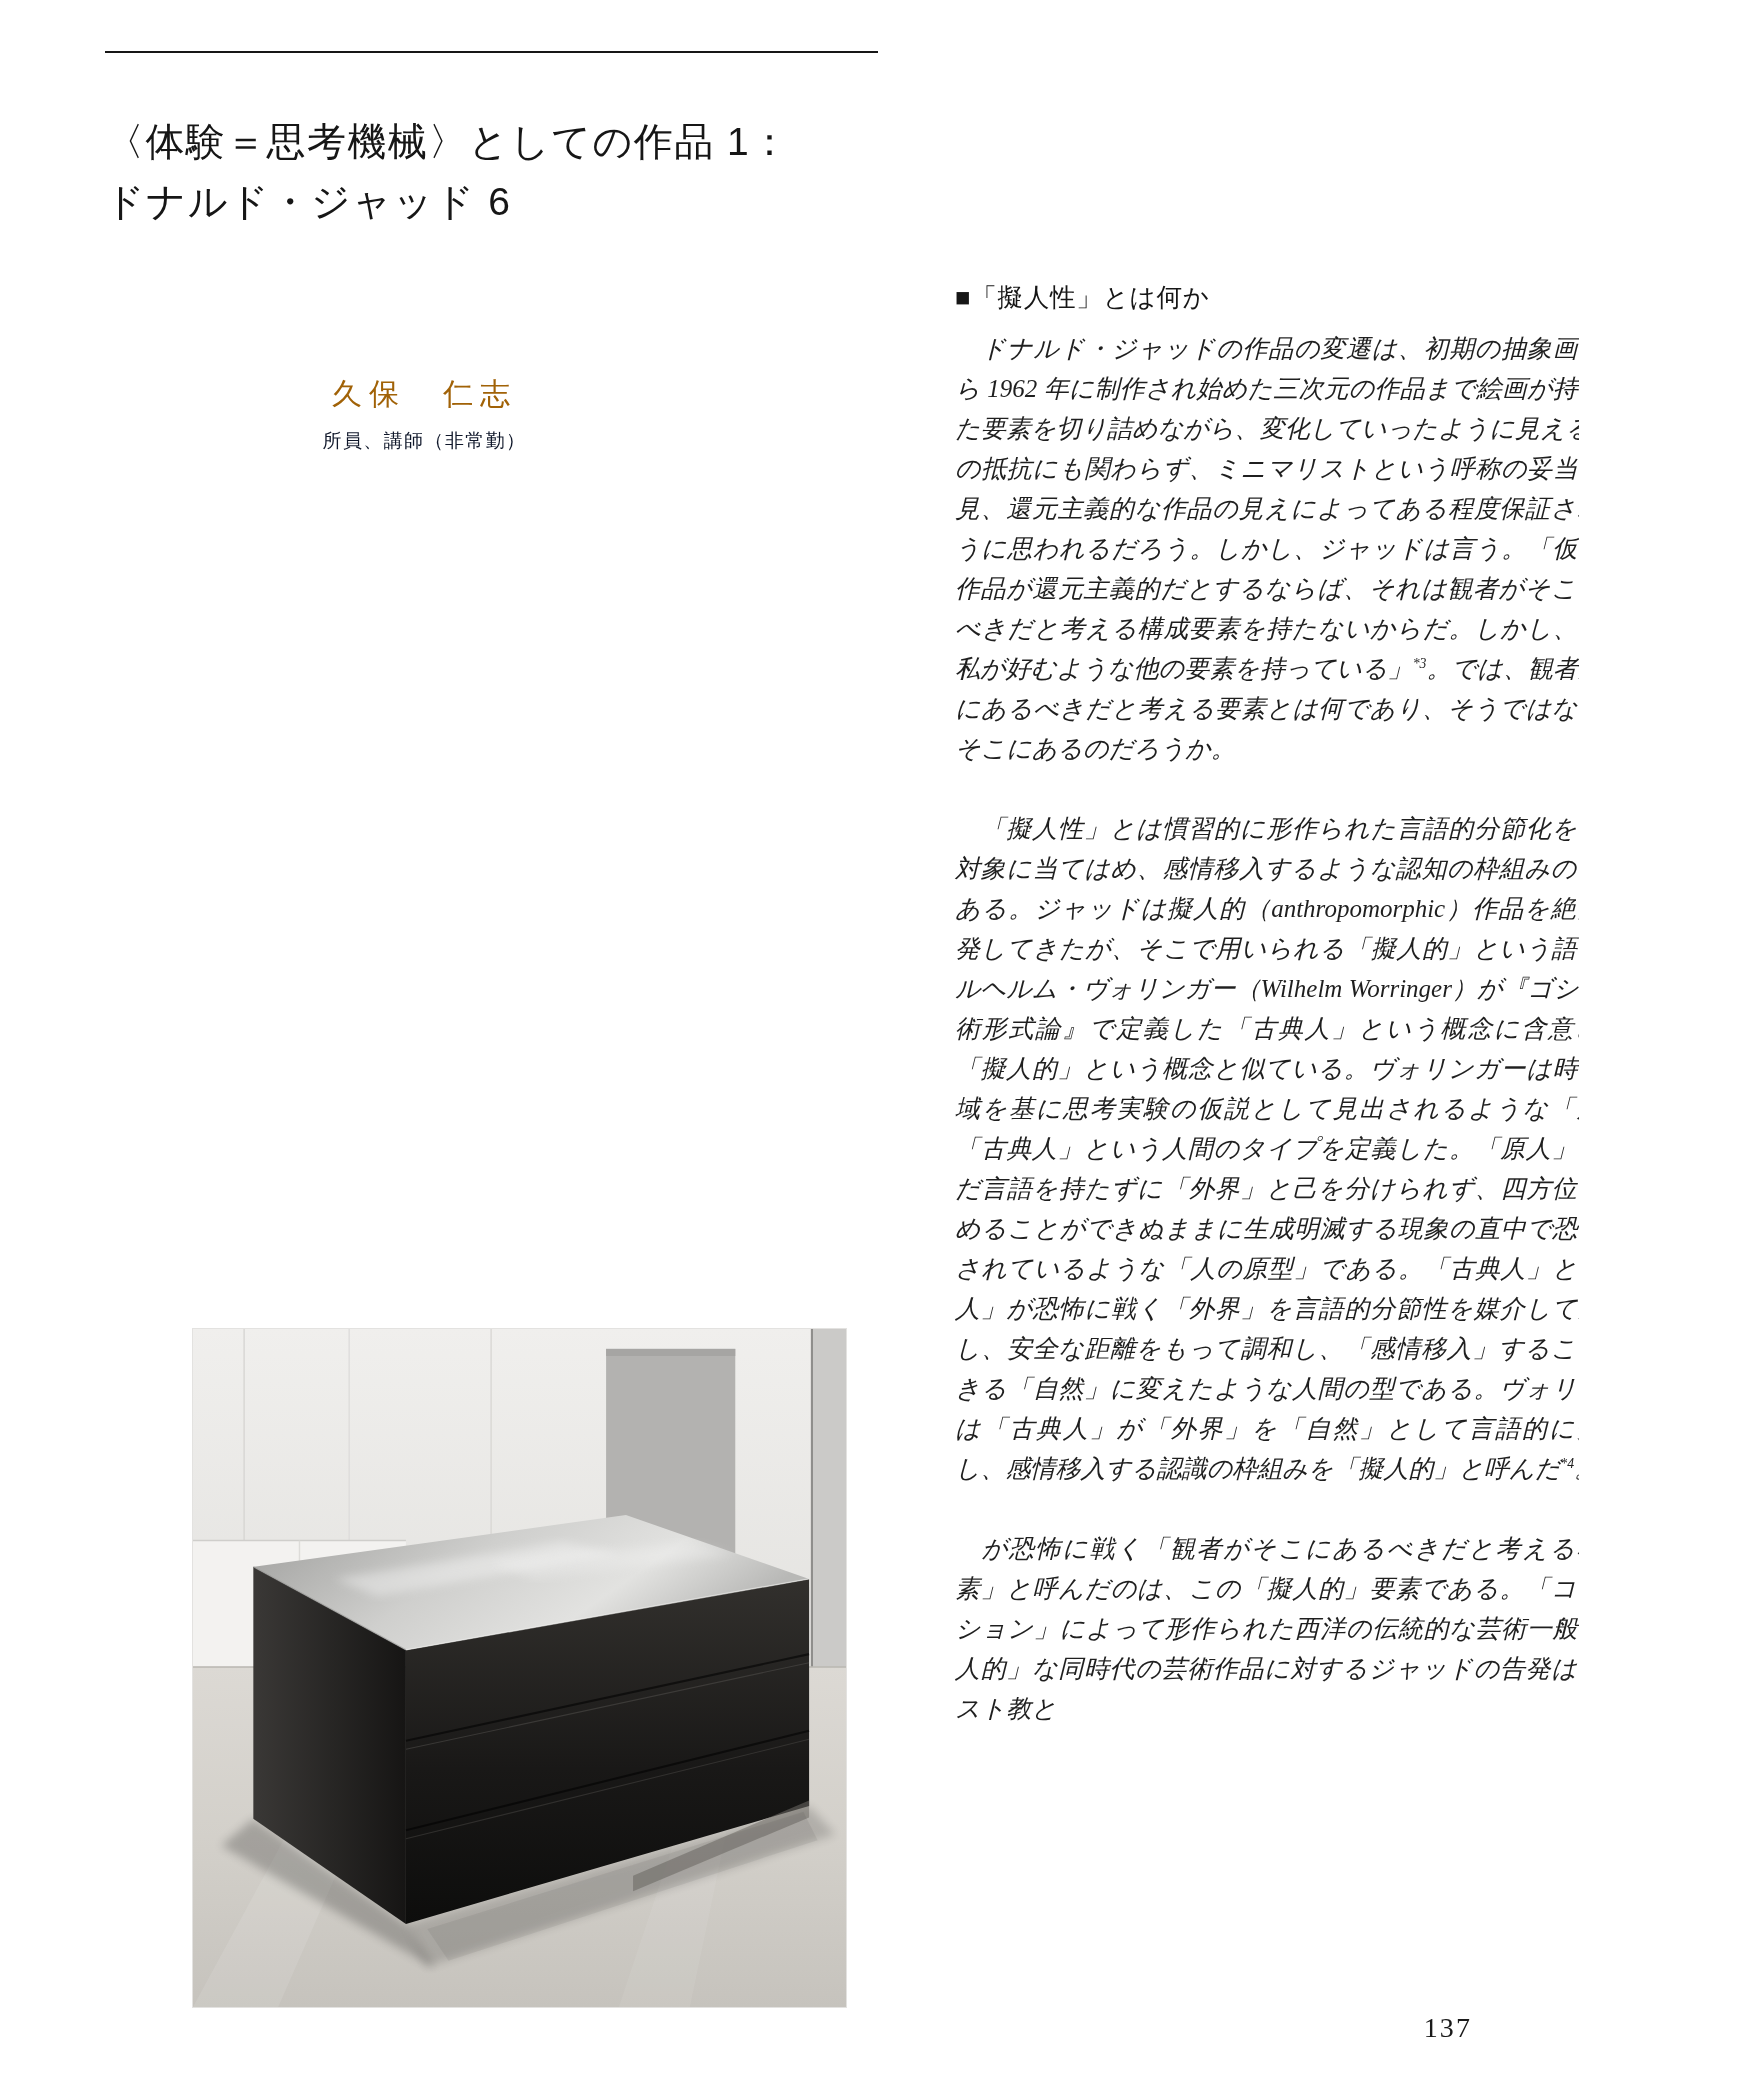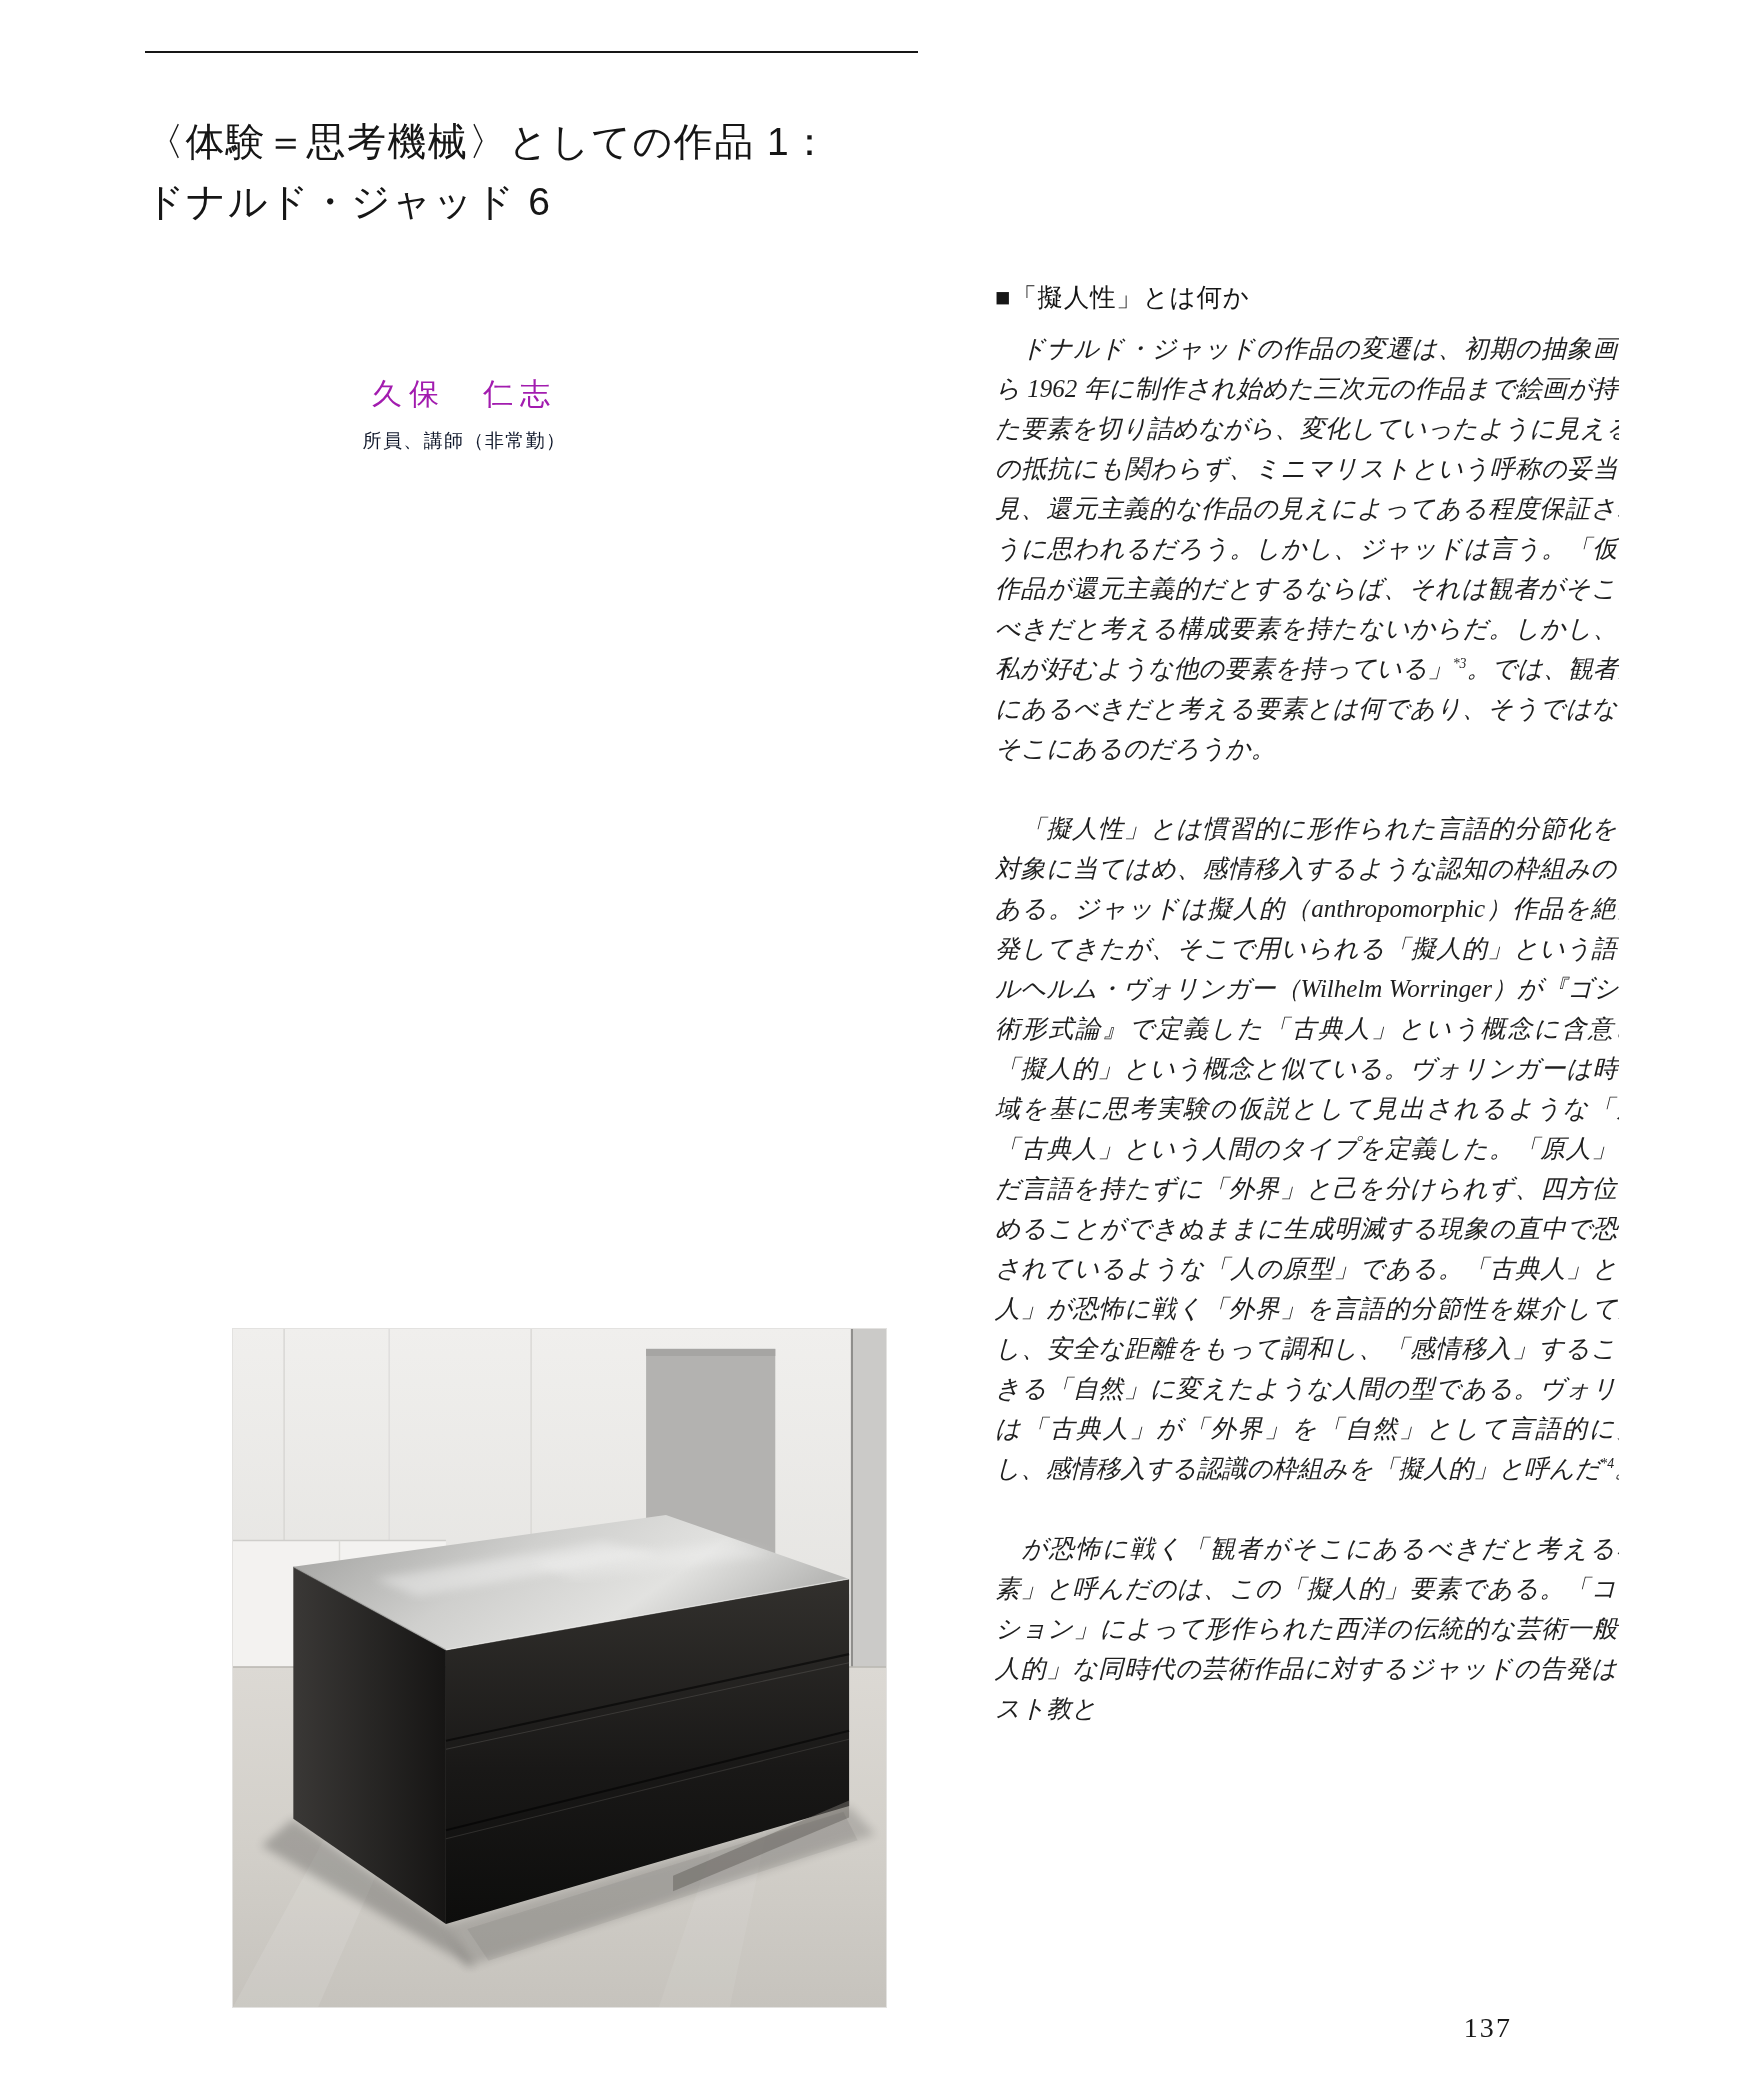--- a/index.html
+++ b/index.html
@@ -4,21 +4,20 @@
 <style>
   html, body { margin: 0; padding: 0; background: #ffffff; }
   .page {
     position: relative;
     width: 1579px;
     height: 2097px;
     background: #ffffff;
     color: #1a1a1a;
     font-family: "Liberation Serif", "DejaVu Serif", serif;
     overflow: hidden;
-    margin-left: 40px;
   }
   .top-rule {
     position: absolute;
     left: 105px; top: 51px;
     width: 773px; height: 2.1px;
     background: #161616;
   }
   .col-left {
     position: absolute;
     left: 105px; top: 112px;
@@ -36,21 +35,21 @@
   .title span { display: block; }
   .author-block {
     margin-top: 142px;
     width: 639px;
     text-align: center;
   }
   .author {
     font-family: "Liberation Sans", "DejaVu Sans", sans-serif;
     font-size: 30px;
     letter-spacing: 7px;
-    color: #a21caf;
+    color: #a16207;
   }
   .affiliation {
     font-family: "Liberation Sans", "DejaVu Sans", sans-serif;
     font-size: 19px;
     letter-spacing: 1.4px;
     margin-top: 12.8px;
     color: #0f172a;
   }
   .photo {
     position: absolute;

